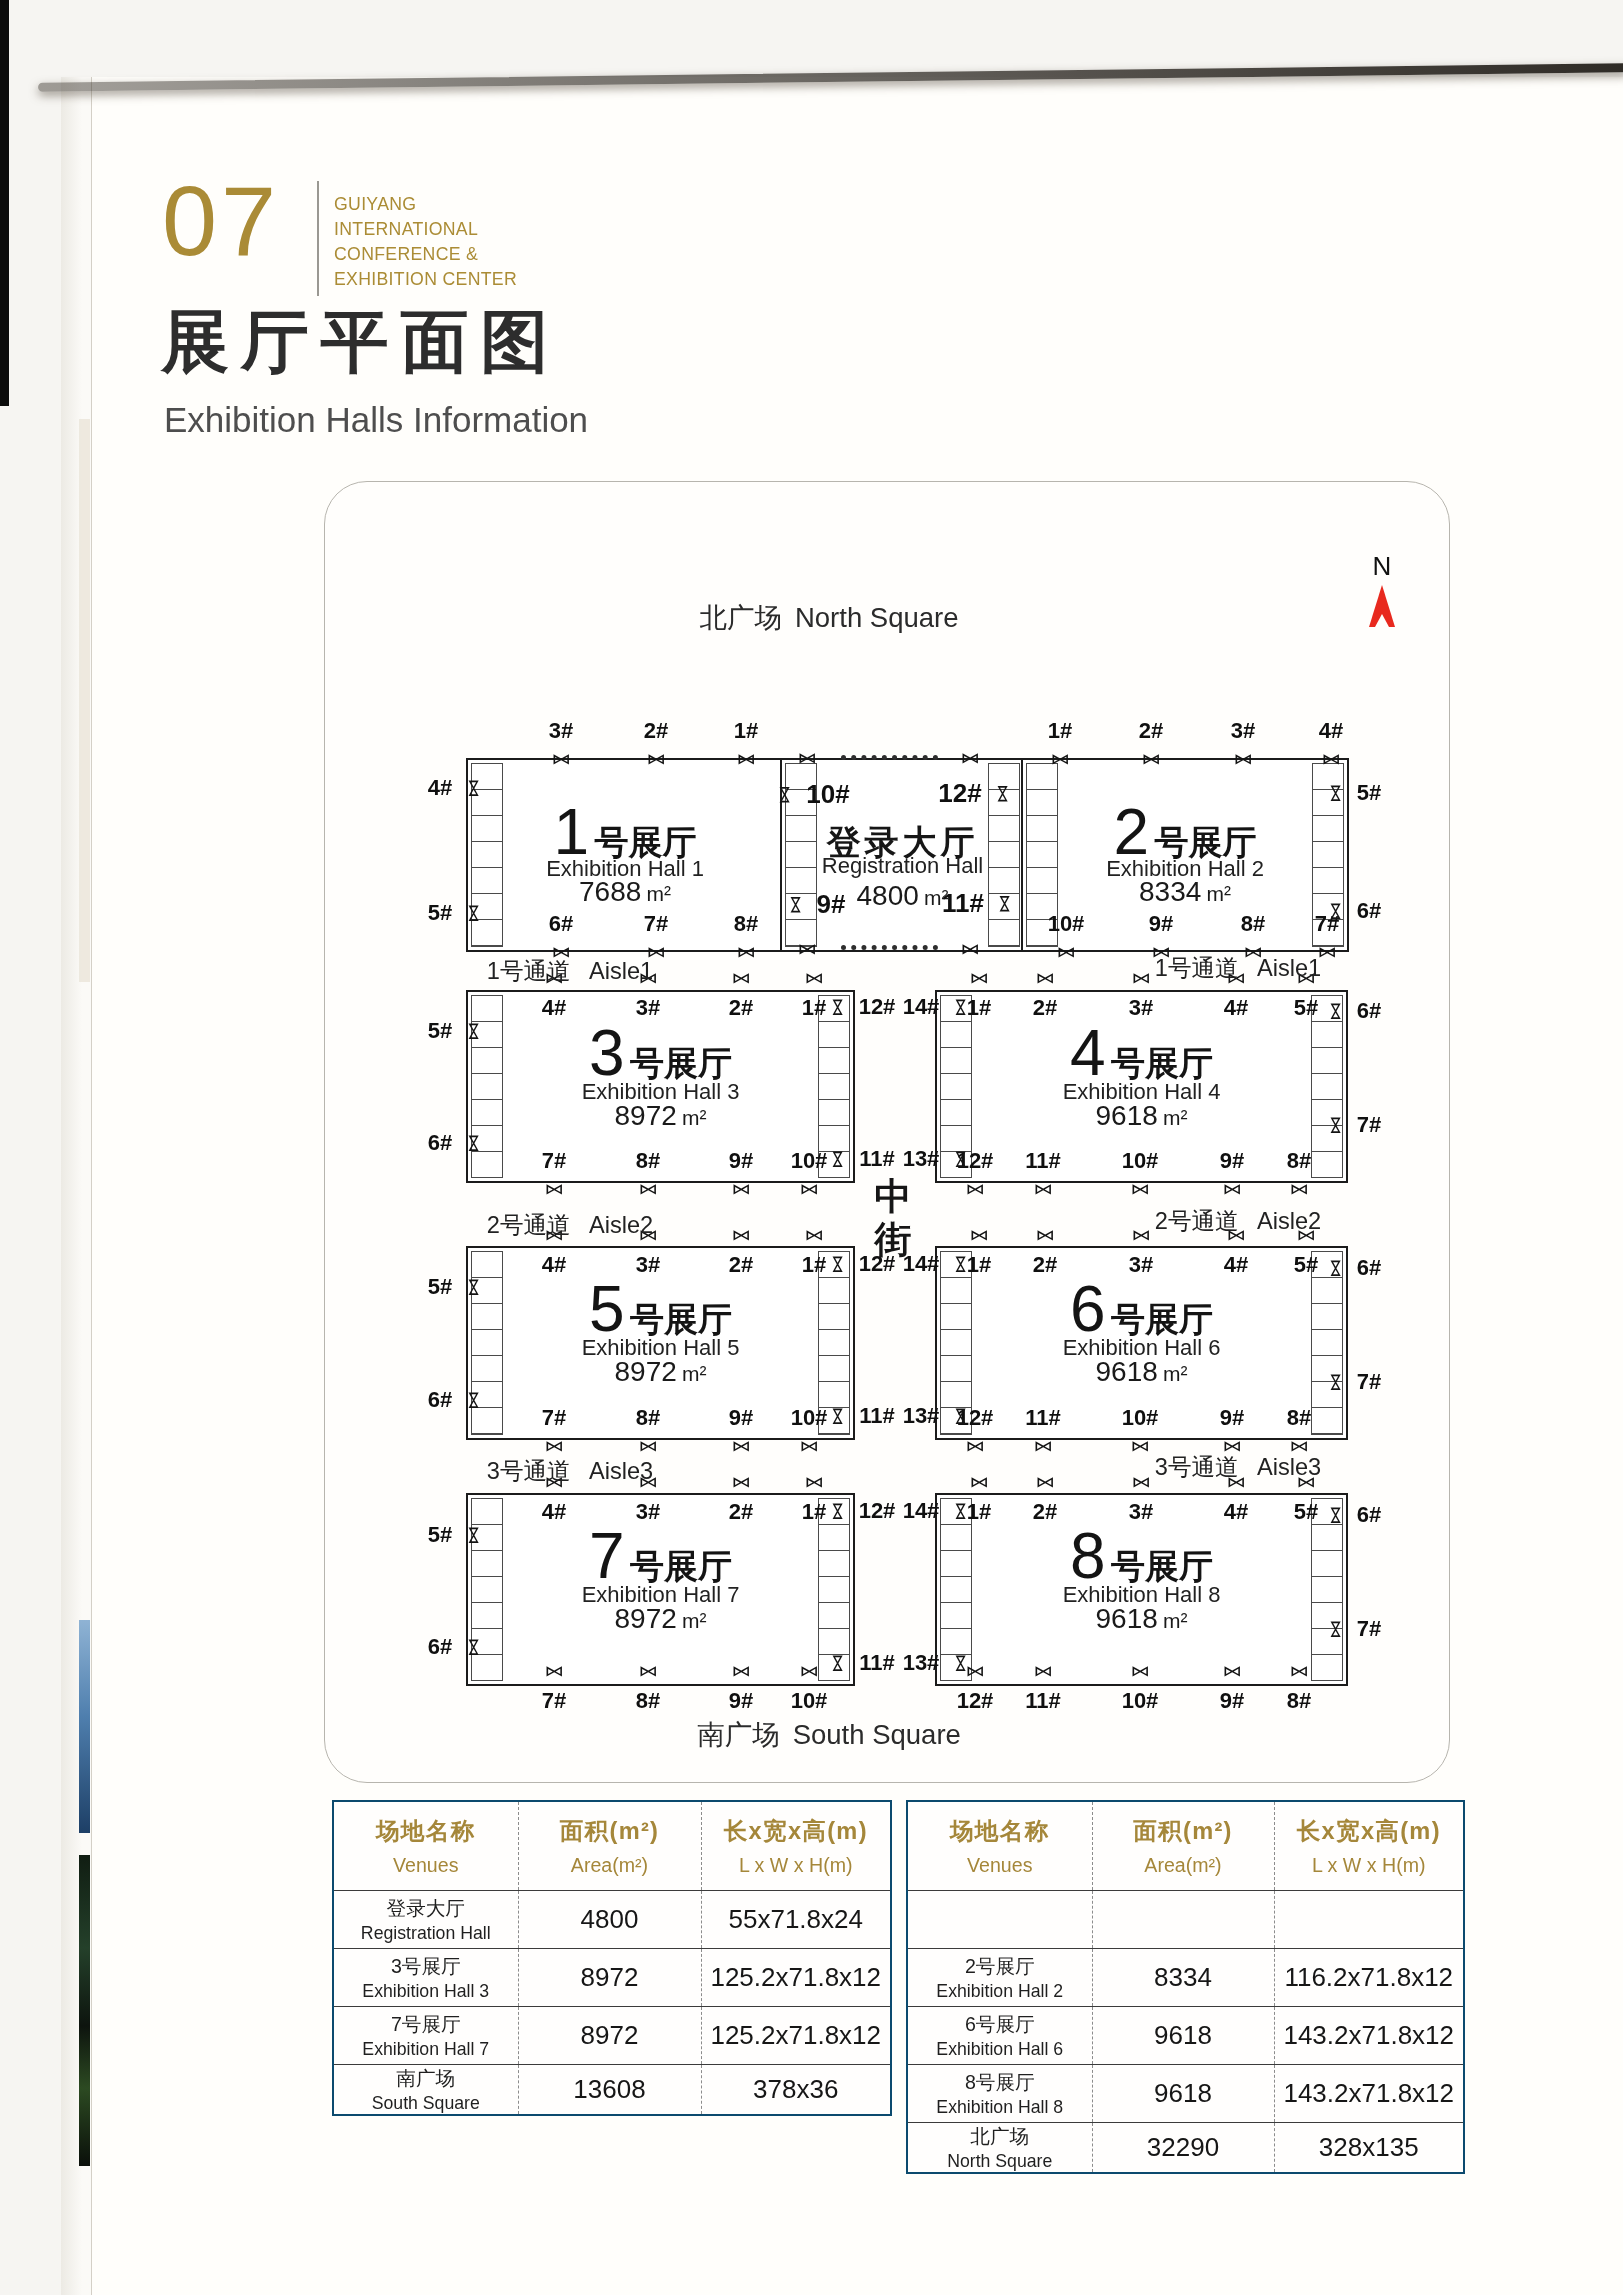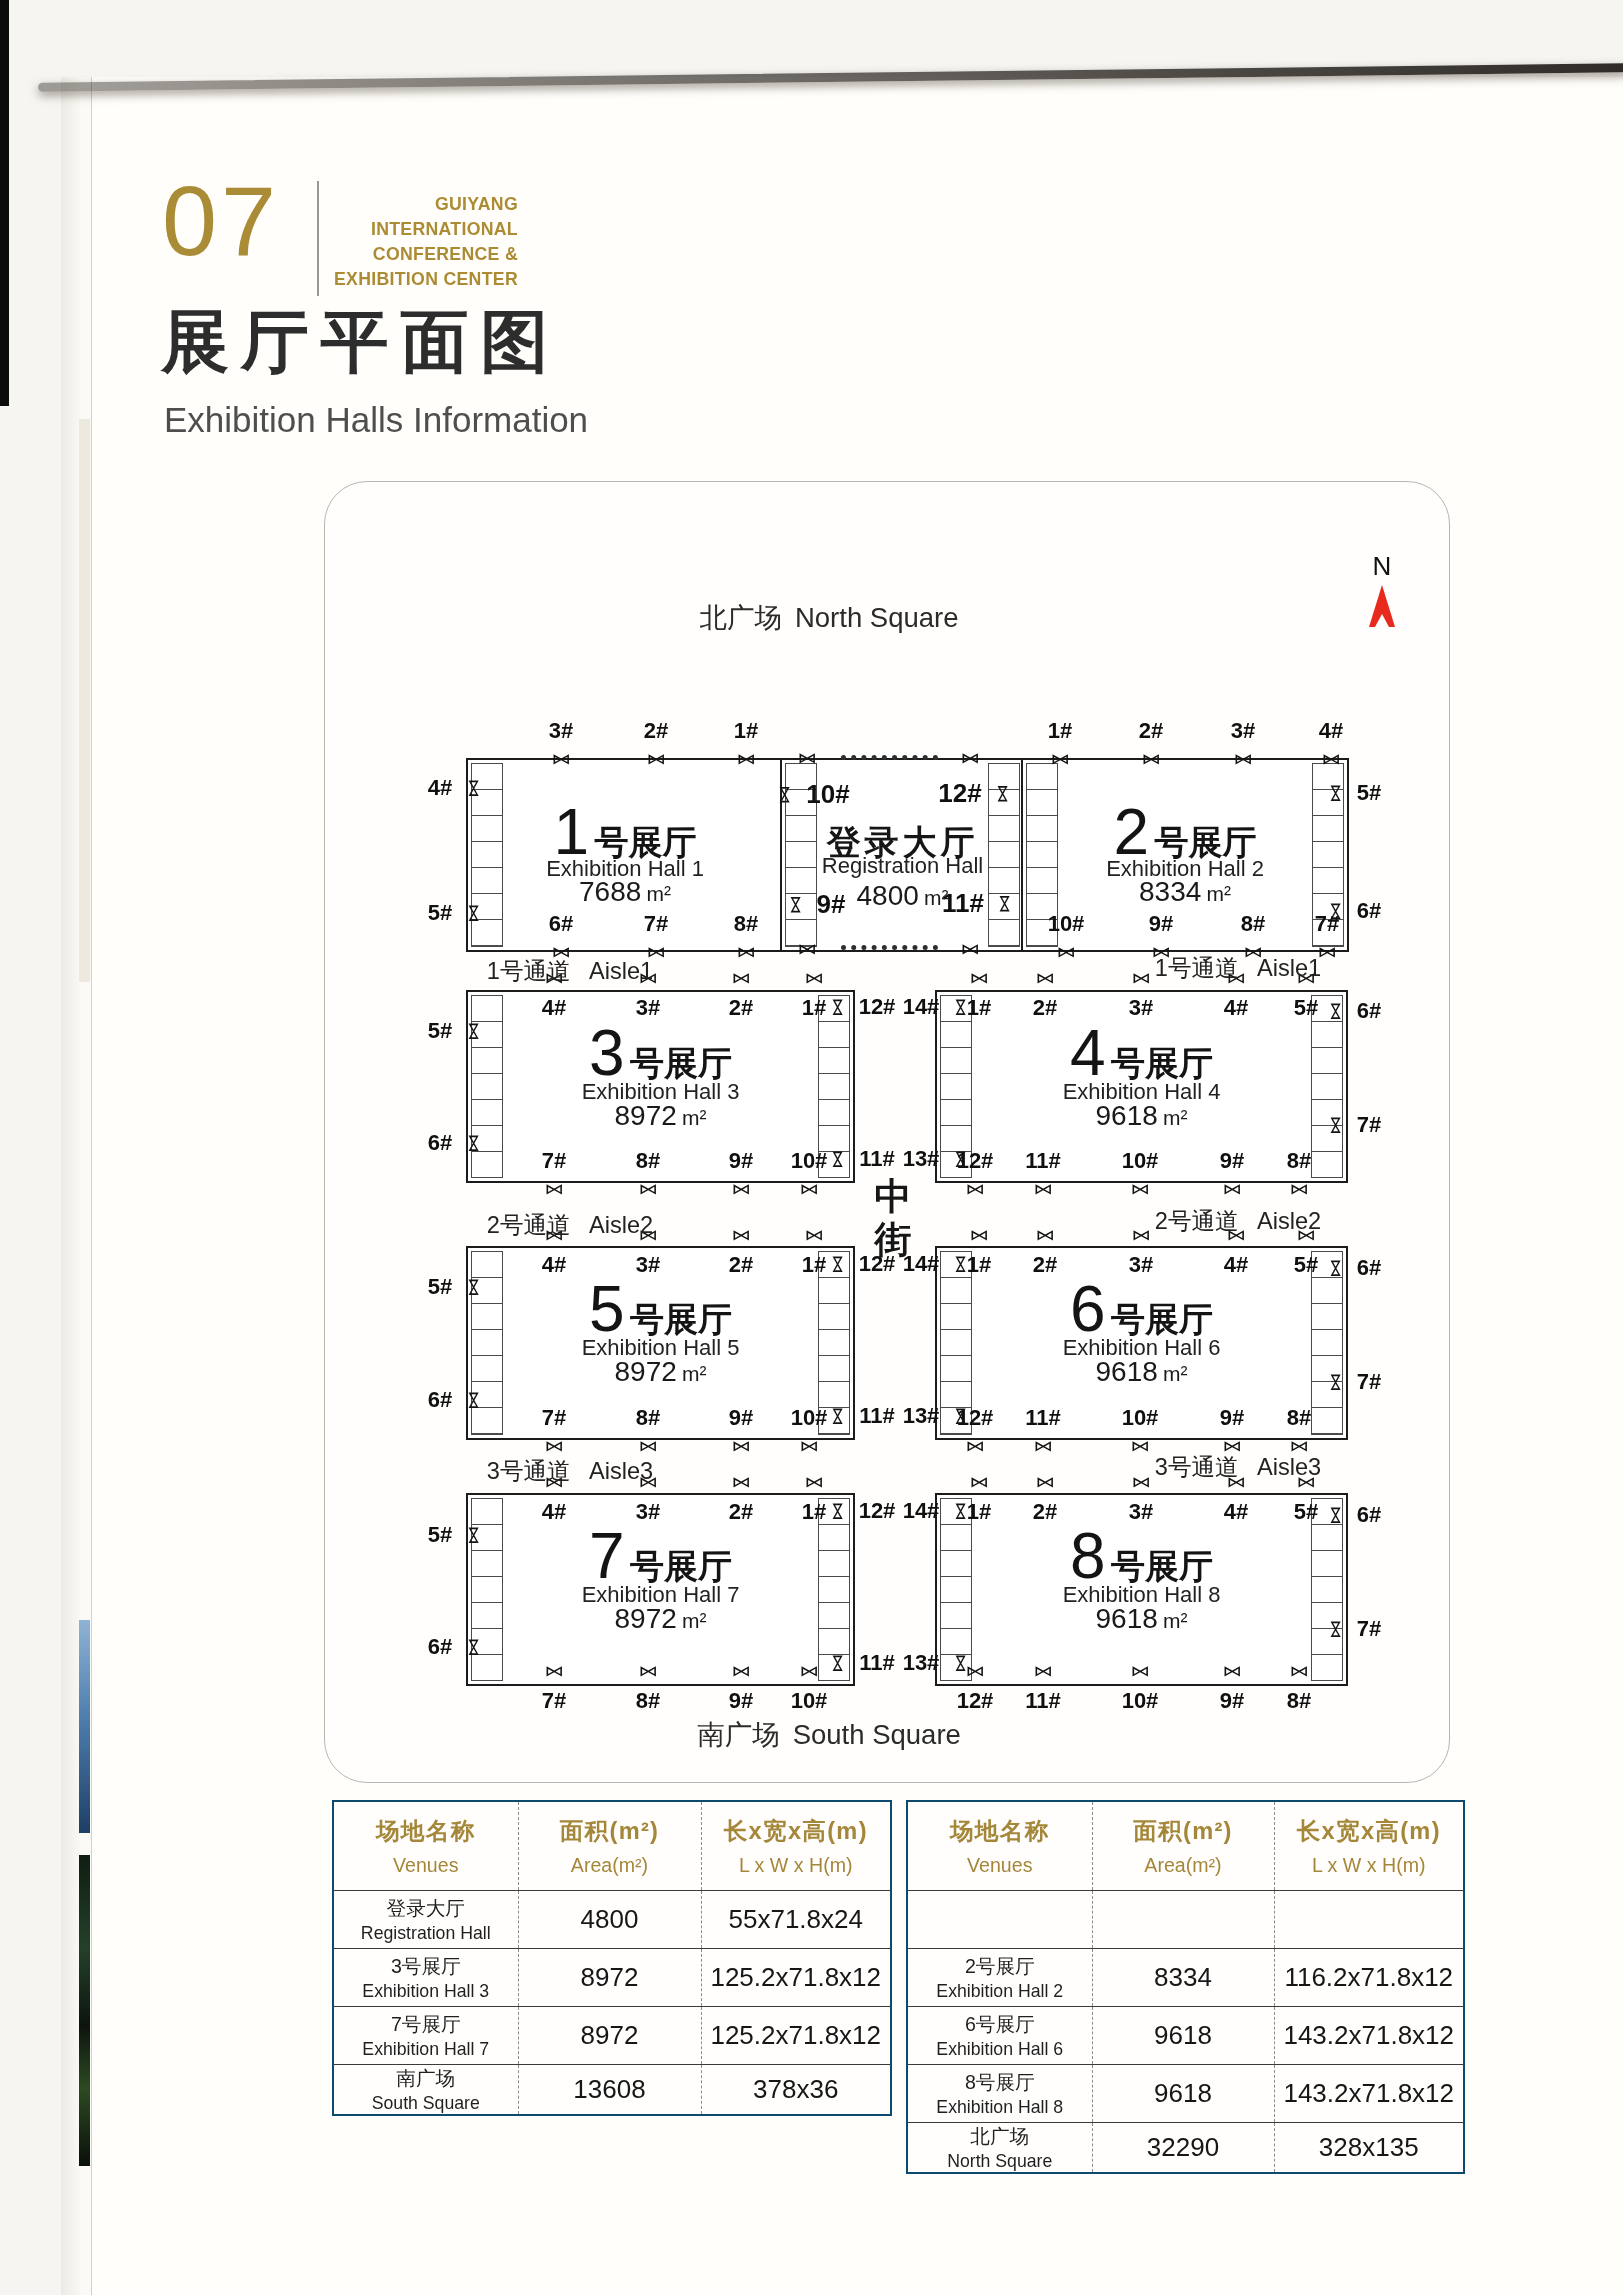--- a/index.html
+++ b/index.html
@@ -1,36 +1,36 @@
 <!DOCTYPE html>
 <html style="font-size:10.5px"><head>
 <meta charset="utf-8">
 <style>
   html,body{margin:0;padding:0;background:#edebe7;}
   #root{position:relative;width:1623px;height:2295px;overflow:hidden;
         font-family:"Liberation Sans","DejaVu Sans",sans-serif;color:#1c1c1c;}
-  .abs{position:absolute;text-align:right;}
+  .abs{position:absolute;}
   
   #scanbed{position:absolute;inset:0;background:#f6f5f2;}
   #page{position:absolute;left:71px;top:77px;right:0;bottom:0;background:#fffefb;}
   #page-edge-stack{position:absolute;left:61px;top:77px;width:30px;bottom:0;
         background:linear-gradient(90deg,#eceae4,#fbfaf7 70%);}
   #top-shadow{position:absolute;left:38px;top:73px;width:1591px;height:8.5px;border-radius:4.6px;
         background:linear-gradient(90deg,rgba(52,46,38,.45),rgba(30,26,21,.92));
         transform:rotate(-0.7deg);box-shadow:0 3.9px 9.2px rgba(70,60,45,.5);}
   #black-corner{position:absolute;left:0;top:0;width:9.2px;height:406px;background:#0c0c0c;}
   .sliver{position:absolute;left:79px;width:11px;}
   #sliver-beige{top:419px;height:563px;background:#e6e0d2;opacity:.65;}
   #sliver-blue{top:1620px;height:213px;background:linear-gradient(180deg,#8fb3d4,#4f7fae 45%,#1d3f66);}
   #sliver-photo{top:1855px;height:311px;background:linear-gradient(180deg,#101d12,#24402a 30%,#0d140e 55%,#2c4a22 75%,#0a0f0a);}
   #edge-hairline{position:absolute;left:91px;top:77px;width:1.3px;bottom:0;background:#d4d0c7;}
   
   #page-number{left:162px;top:171px;font-size:99px;font-weight:400;color:#aa8b36;letter-spacing:3.9px;line-height:1;}
   #brand-divider{left:317px;top:181px;width:2px;height:115px;background:#9a9892;}
-  #brand{left:334px;top:192px;font-size:17.7px;line-height:25px;color:#ab8c35;font-weight:700;letter-spacing:0.3px;}
+  #brand{left:334px;top:192px;font-size:17.7px;line-height:25px;color:#ab8c35;font-weight:400;letter-spacing:0.3px;}
   #title-zh{left:161px;top:296px;font-size:68px;color:#2d2d2d;font-weight:600;letter-spacing:11.8px;line-height:1.35;}
   #title-en{left:164px;top:400px;font-size:35px;color:#4e4e4e;font-weight:400;}
   
   #plan-frame{left:324px;top:481px;width:1124px;height:1300px;border:1.3px solid #b7b5ae;border-radius:43px;background:#fffefc;}
   .sq-label{position:absolute;transform:translate(-50%,-50%);display:flex;gap:13px;align-items:baseline;
         font-size:27.5px;color:#2b2b2b;white-space:nowrap;}
   .compass{position:absolute;transform:translateX(-50%);text-align:center;}
   .compass .n{font-size:26px;font-weight:500;color:#111;}
   .compass .arrow{margin:2.6px auto 0;width:0;height:0;position:relative;
         border-left:13px solid transparent;border-right:13px solid transparent;border-bottom:42px solid #e8291e;}

